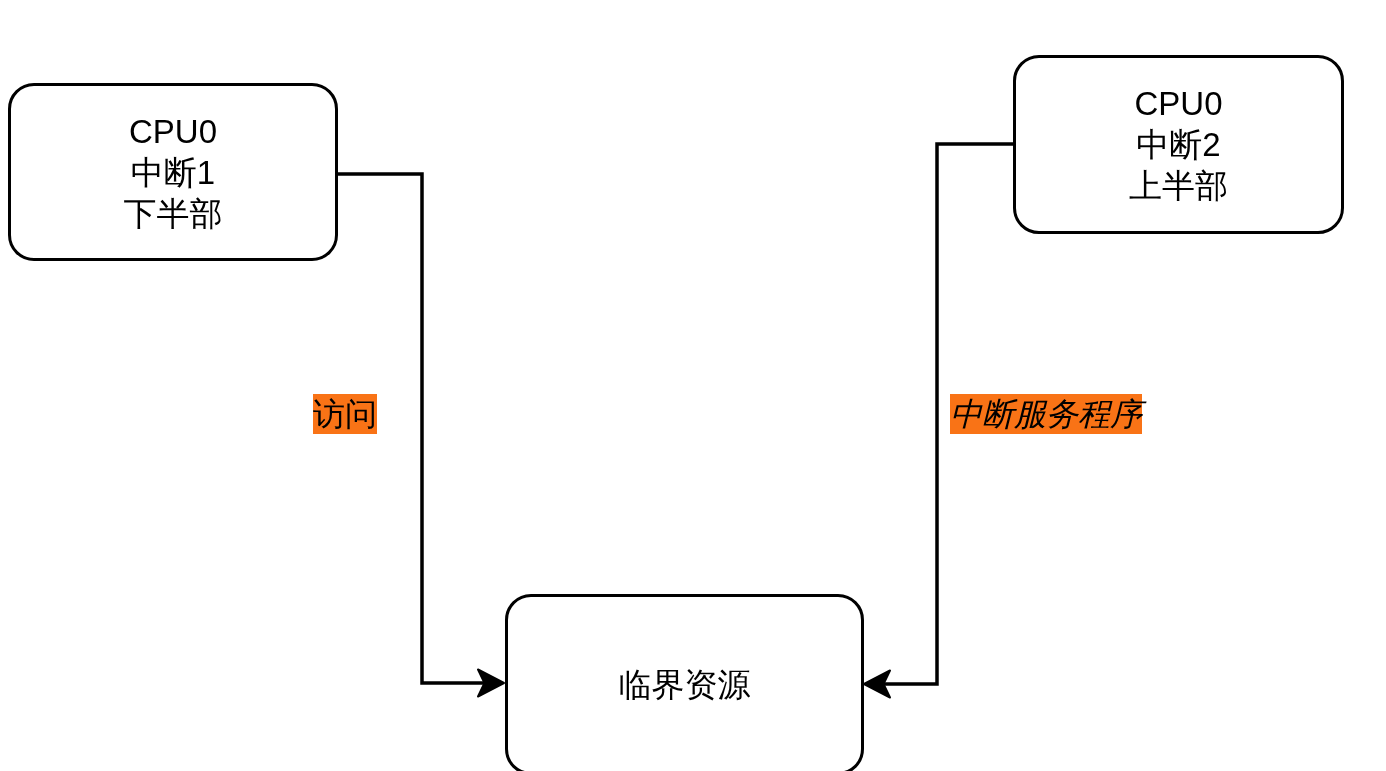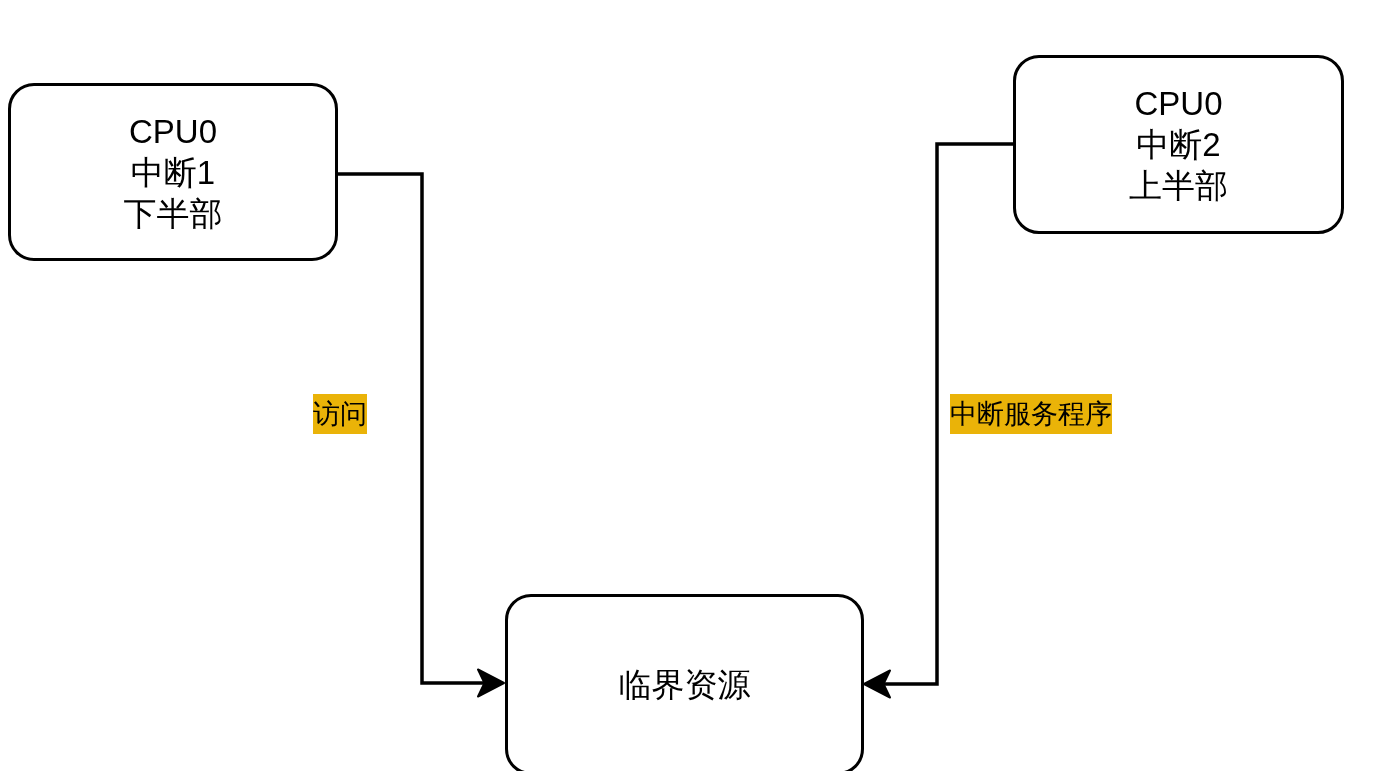--- a/index.html
+++ b/index.html
@@ -30,28 +30,28 @@
     text-align: center;
     font-size: 33px;
     line-height: 41px;
     z-index: 2;
   }
   #node-cpu0-int1 { left: 8px;    top: 37px;  width: 330px; height: 178px; }
   #node-cpu0-int2 { left: 1013px; top: 9px;   width: 331px; height: 179px; }
   #node-critical  { left: 505px;  top: 548px; width: 359px; height: 181px; }
   .edge-label {
     position: absolute;
-    font-size: 27px;
+    font-size: 32px;
     line-height: 40px;
     white-space: nowrap;
-    background: #eab308;
+    background: #f97316;
     z-index: 3;
   }
   #label-access { left: 313px; top: 348px; }
-  #label-isr    { left: 950px; top: 348px; }
+  #label-isr    { left: 950px; top: 348px; font-style: italic; }
   svg.wires {
     position: absolute;
     left: 0;
     top: 0;
     z-index: 1;
     pointer-events: none;
   }
 </style>
 </head>
 <body>

